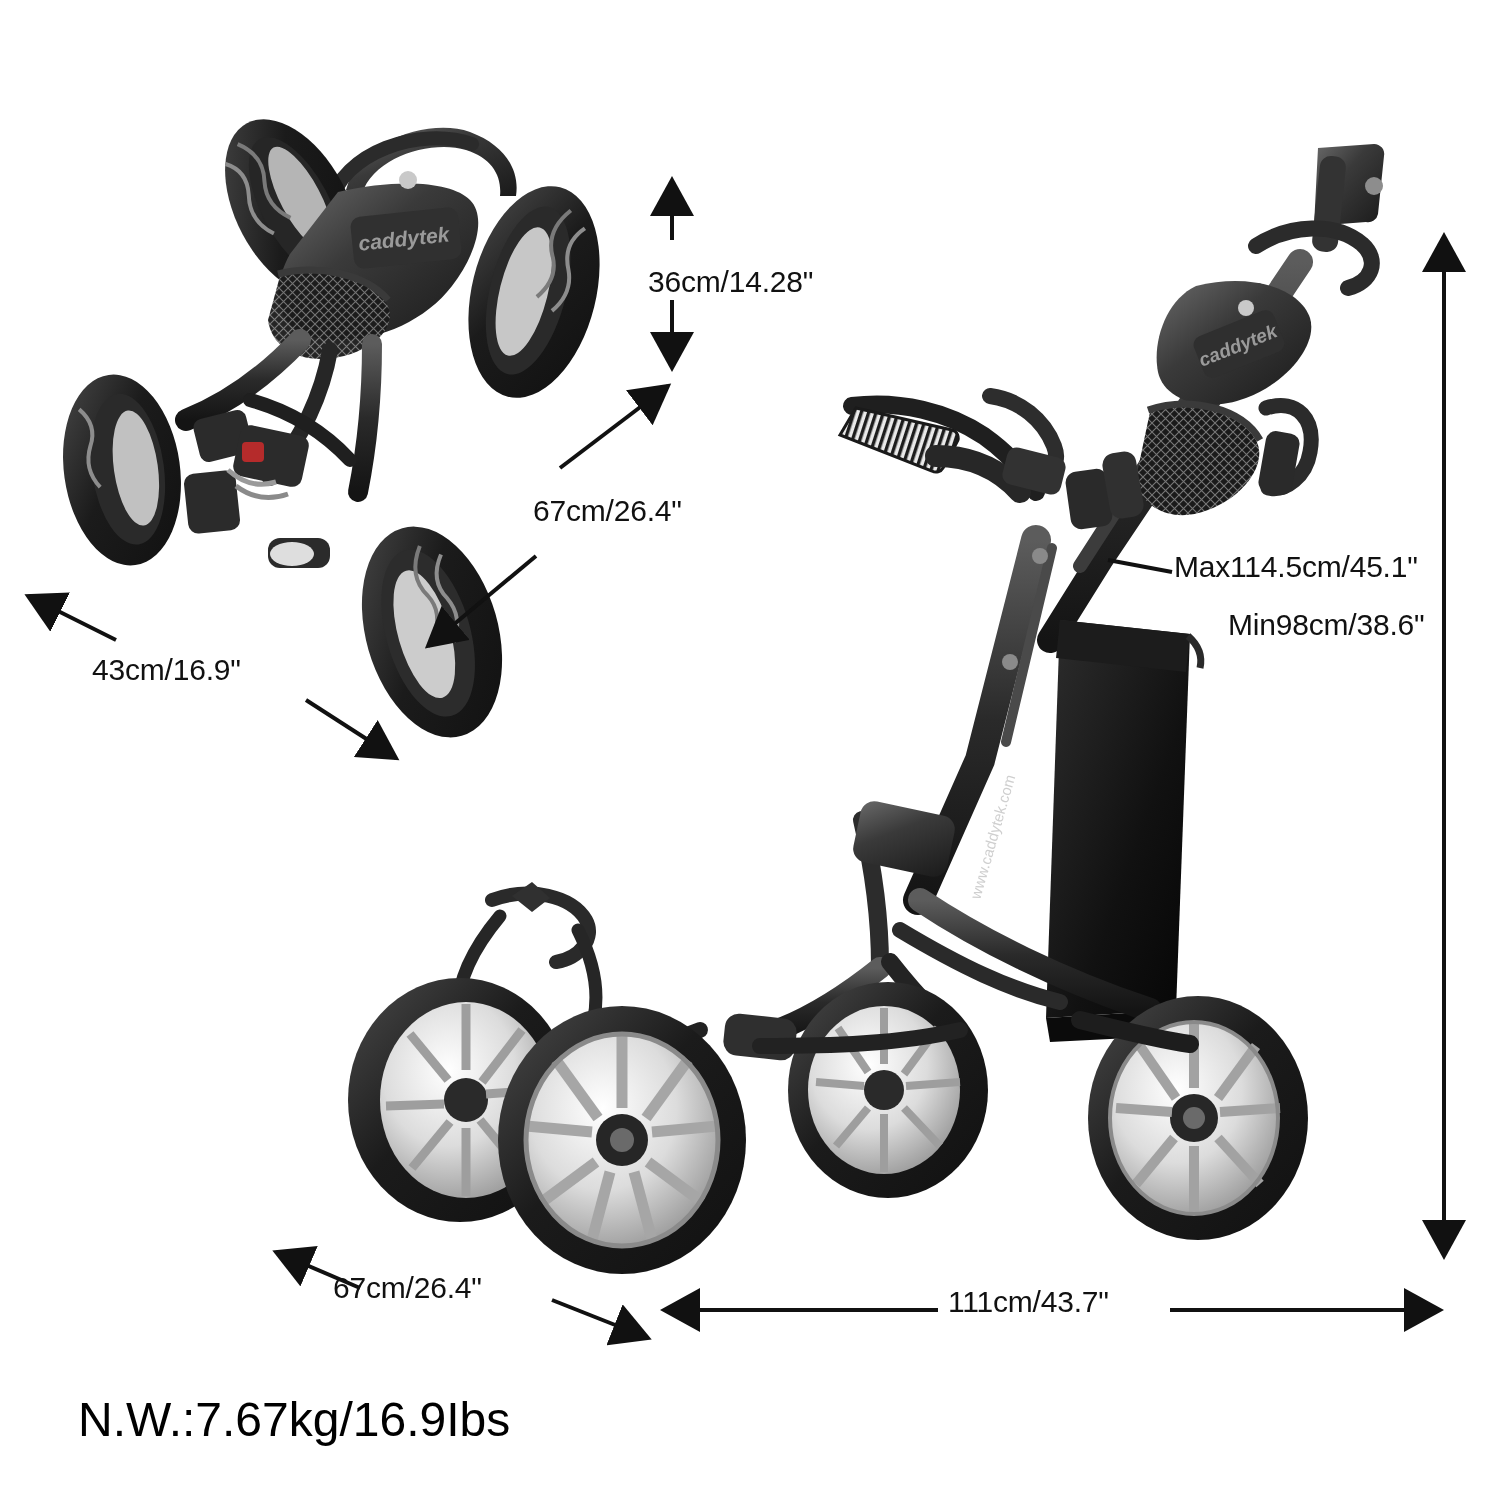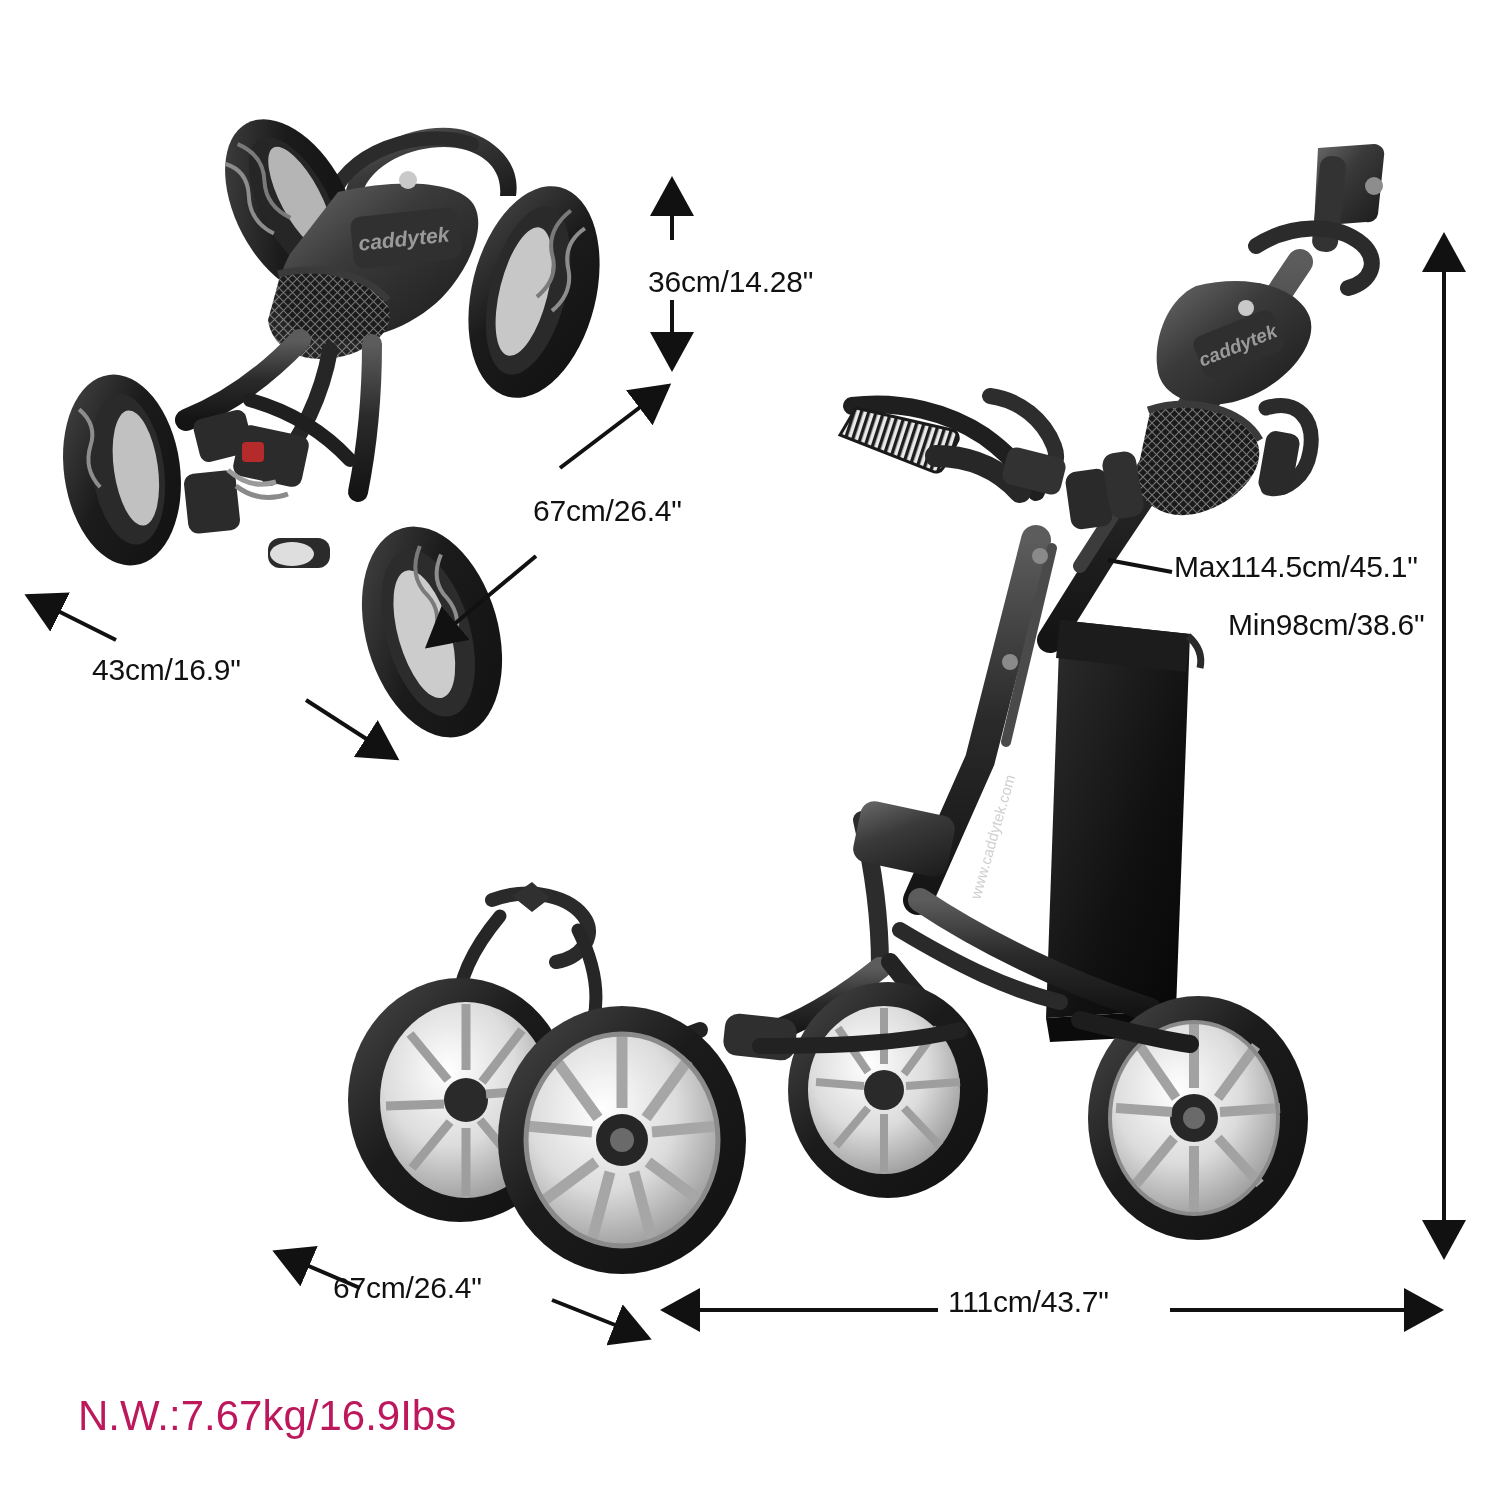--- a/index.html
+++ b/index.html
@@ -38,22 +38,22 @@
   .dim-67a { left: 533px; top: 494px; font-size: 30px; }
   .dim-43 { left: 92px; top: 653px; font-size: 30px; }
   .dim-max { left: 1174px; top: 550px; font-size: 30px; }
   .dim-min { left: 1228px; top: 608px; font-size: 30px; }
   .dim-67b { left: 333px; top: 1271px; font-size: 30px; }
   .dim-111 { left: 948px; top: 1285px; font-size: 30px; }
   .weight {
     position: absolute;
     left: 78px;
     top: 1392px;
-    font-size: 42px;
-    color: #be185d;
+    font-size: 48px;
+    color: #000000;
     white-space: nowrap;
   }
 </style>
 </head>
 <body>
 
 <div id="stage">
 
   <svg class="layer" viewBox="0 0 1500 1500">
     <defs>

